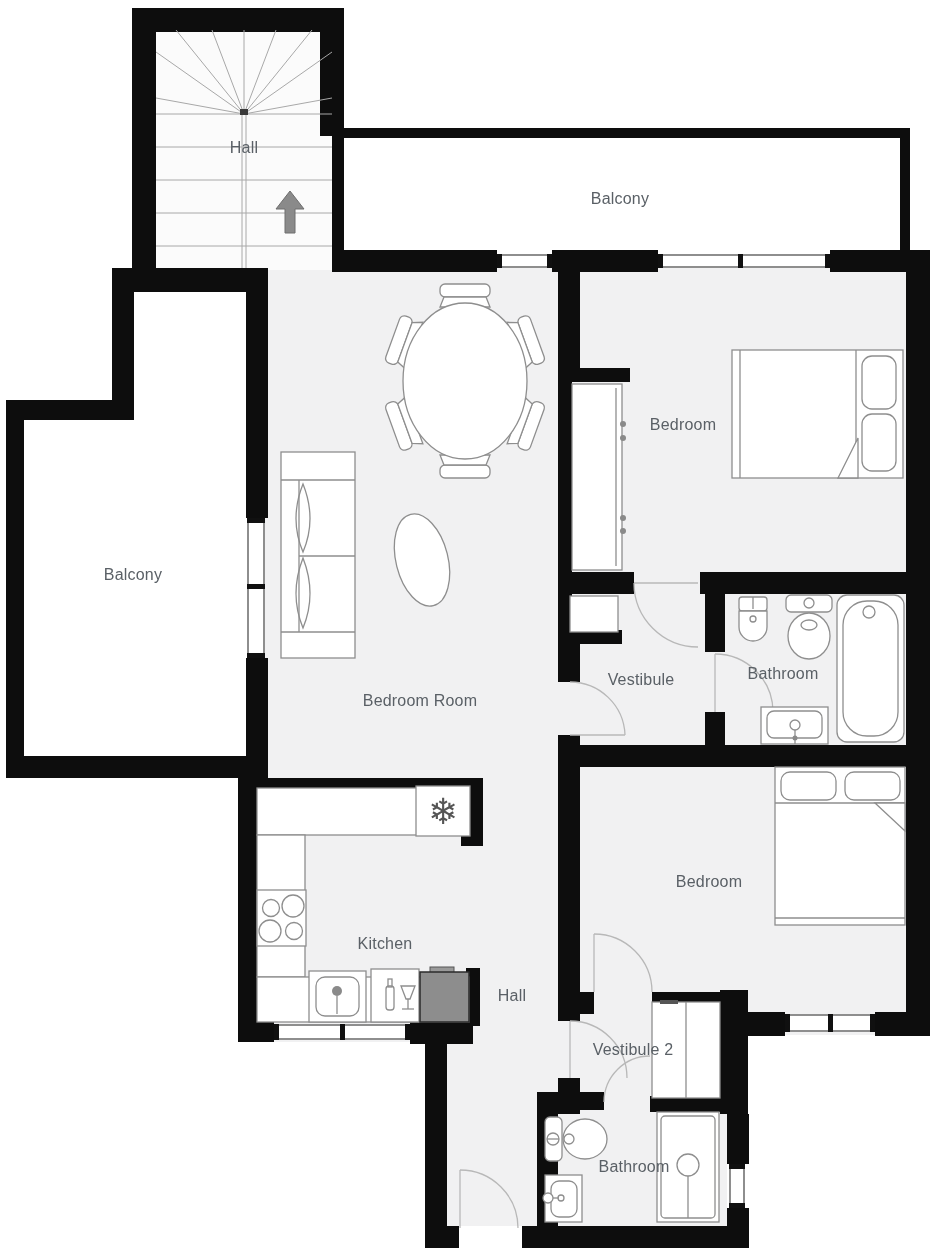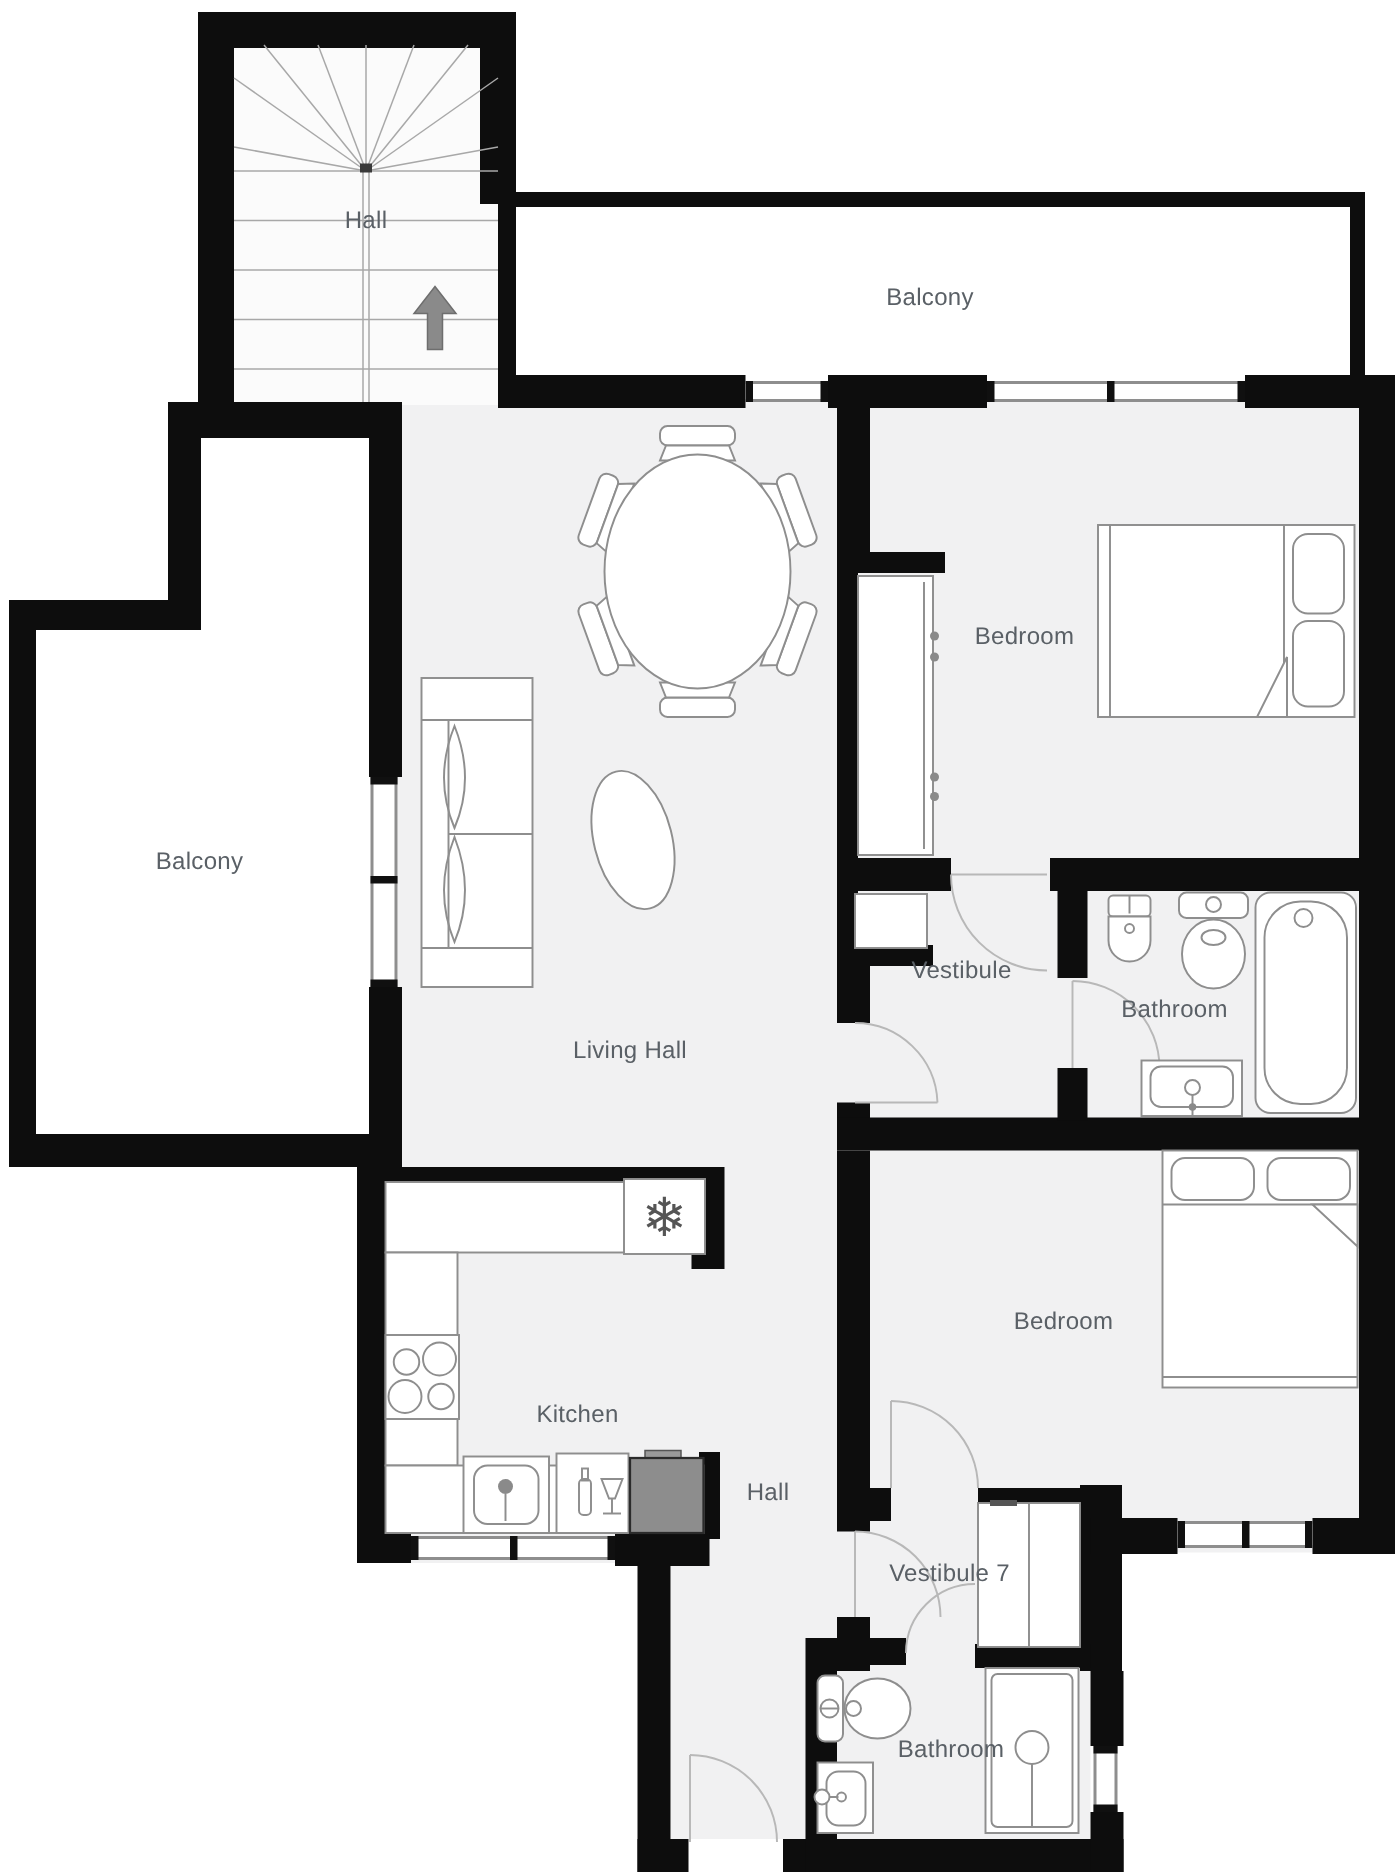--- a/index.html
+++ b/index.html
@@ -315,21 +315,21 @@
         <rect fill="#9a9a9a" stroke="#555" x="430" y="967" width="24" height="6"></rect>
         <rect class="dk" x="420" y="972" width="49" height="50"></rect>
       </g>
     </g>
   </svg>
 
   <div class="lbl" style="left:244px;top:148px">Hall</div>
   <div class="lbl" style="left:620px;top:199px">Balcony</div>
   <div class="lbl" style="left:683px;top:425px">Bedroom</div>
   <div class="lbl" style="left:133px;top:575px">Balcony</div>
-  <div class="lbl" style="left:641px;top:648px">Vestibule</div>
+  <div class="lbl" style="left:641px;top:680px">Vestibule</div>
   <div class="lbl" style="left:783px;top:674px">Bathroom</div>
-  <div class="lbl" style="left:420px;top:701px">Living Hall</div>
+  <div class="lbl" style="left:420px;top:701px">Bedroom Room</div>
   <div class="lbl" style="left:385px;top:944px">Kitchen</div>
   <div class="lbl" style="left:512px;top:996px">Hall</div>
   <div class="lbl" style="left:709px;top:882px">Bedroom</div>
-  <div class="lbl" style="left:633px;top:1050px">Vestibule 7</div>
+  <div class="lbl" style="left:633px;top:1050px">Vestibule 2</div>
   <div class="lbl" style="left:634px;top:1167px">Bathroom</div>
 </div>
 
 </body></html>

